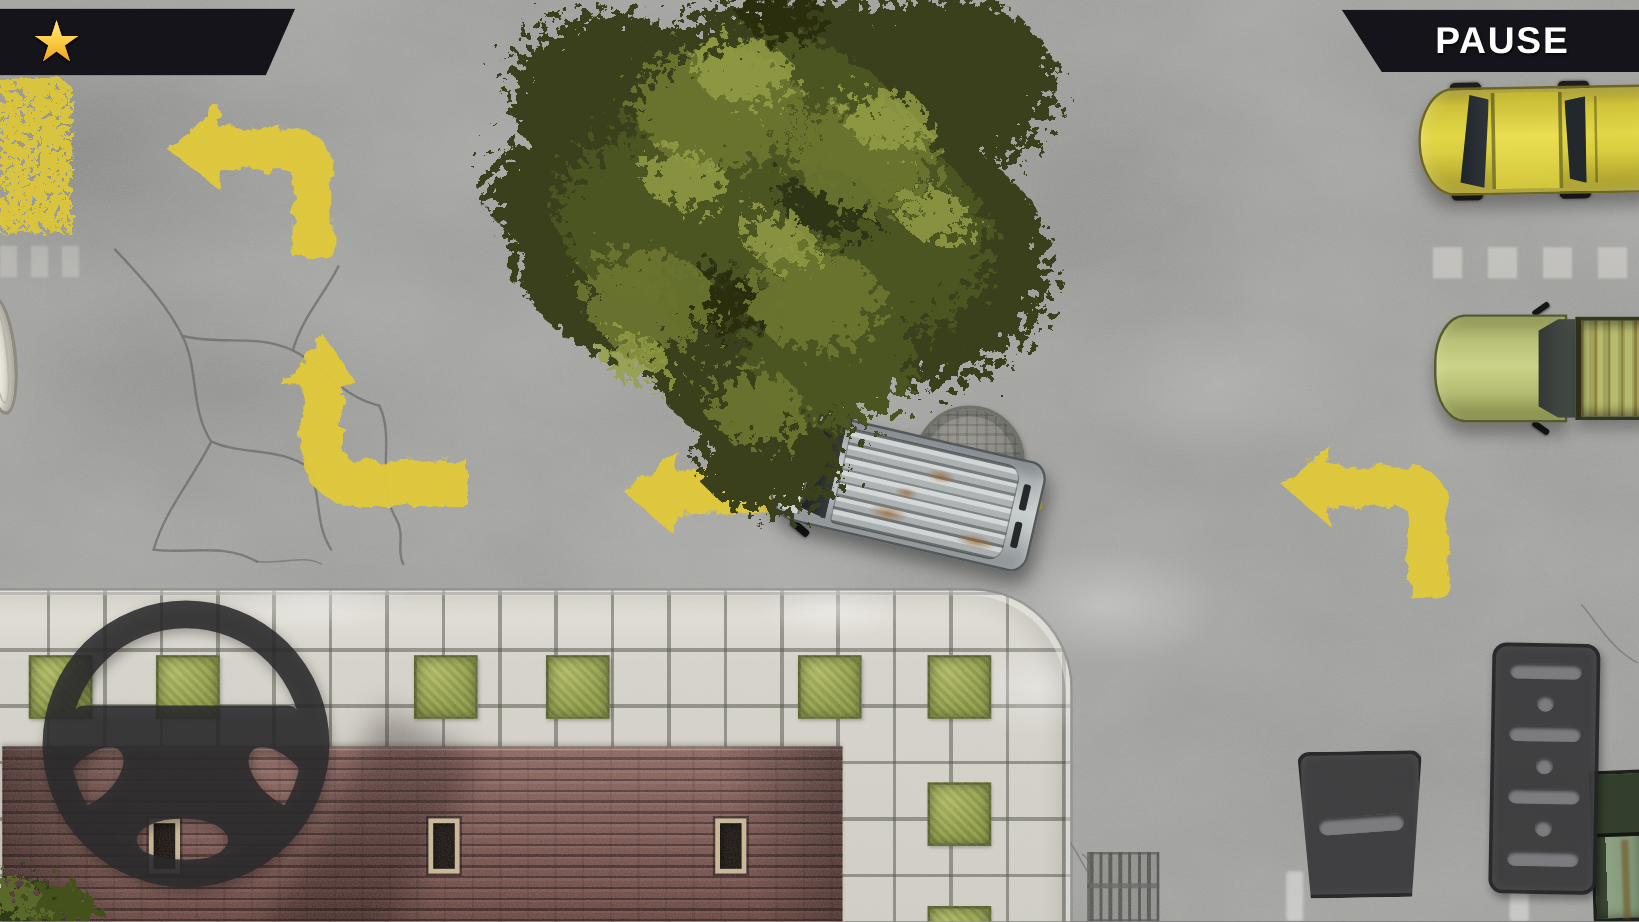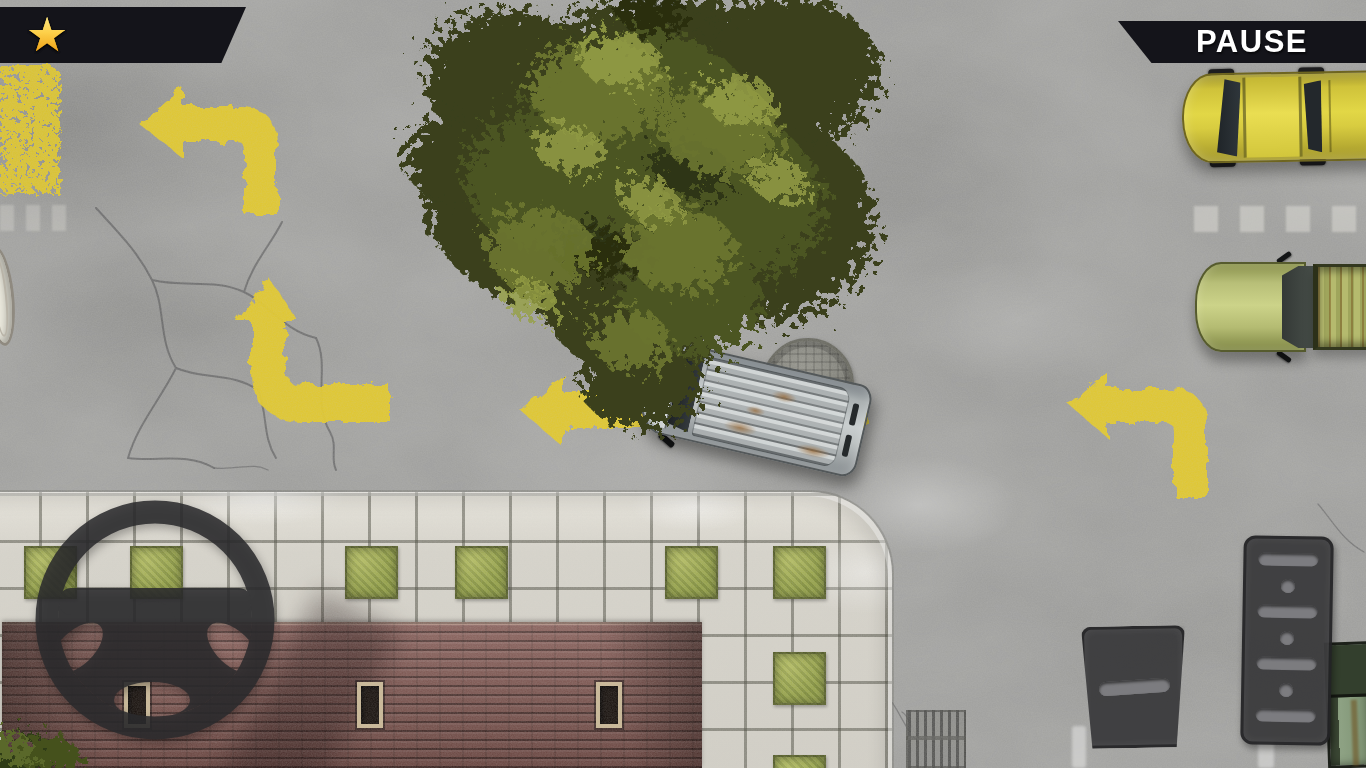--- a/index.html
+++ b/index.html
@@ -160,21 +160,21 @@
   .gdot{position:relative;width:14px;height:14px;border-radius:50%;background:#7a7a7e;box-shadow:inset 0 2px 3px rgba(0,0,0,.6);}
 
   
   .hud-stars{left:0;top:7px;width:246px;height:56px;z-index:15;background:#14141a;
     clip-path:polygon(0 0, 100% 0, 90% 100%, 0 100%);
     display:flex;align-items:center;gap:13px;padding-left:26px;}
   .star{font-size:47px;line-height:52px;
     background:linear-gradient(180deg,#ffeb8d 8%,#fdd04a 45%,#f0a51a 80%,#d98c12);
     -webkit-background-clip:text;background-clip:text;color:transparent;
     filter:drop-shadow(0 1px 1px rgba(0,0,0,.55));position:relative;}
-  .hud-pause{left:1118px;top:21px;width:248px;height:42px;z-index:15;background:#14141a;
+  .hud-pause{left:1118px;top:8px;width:248px;height:52px;z-index:15;background:#14141a;
     clip-path:polygon(0 0, 100% 0, 100% 100%, 13.5% 100%);
     display:flex;align-items:center;justify-content:center;cursor:pointer;}
   .pause-label{position:relative;color:#fff;font-weight:bold;font-size:31px;letter-spacing:1.5px;
     transform:translateX(10px);text-shadow:1px 2px 2px rgba(0,0,0,.6);}
 </style>
 </head>
 <body>
 
 <div id="stage">
 

